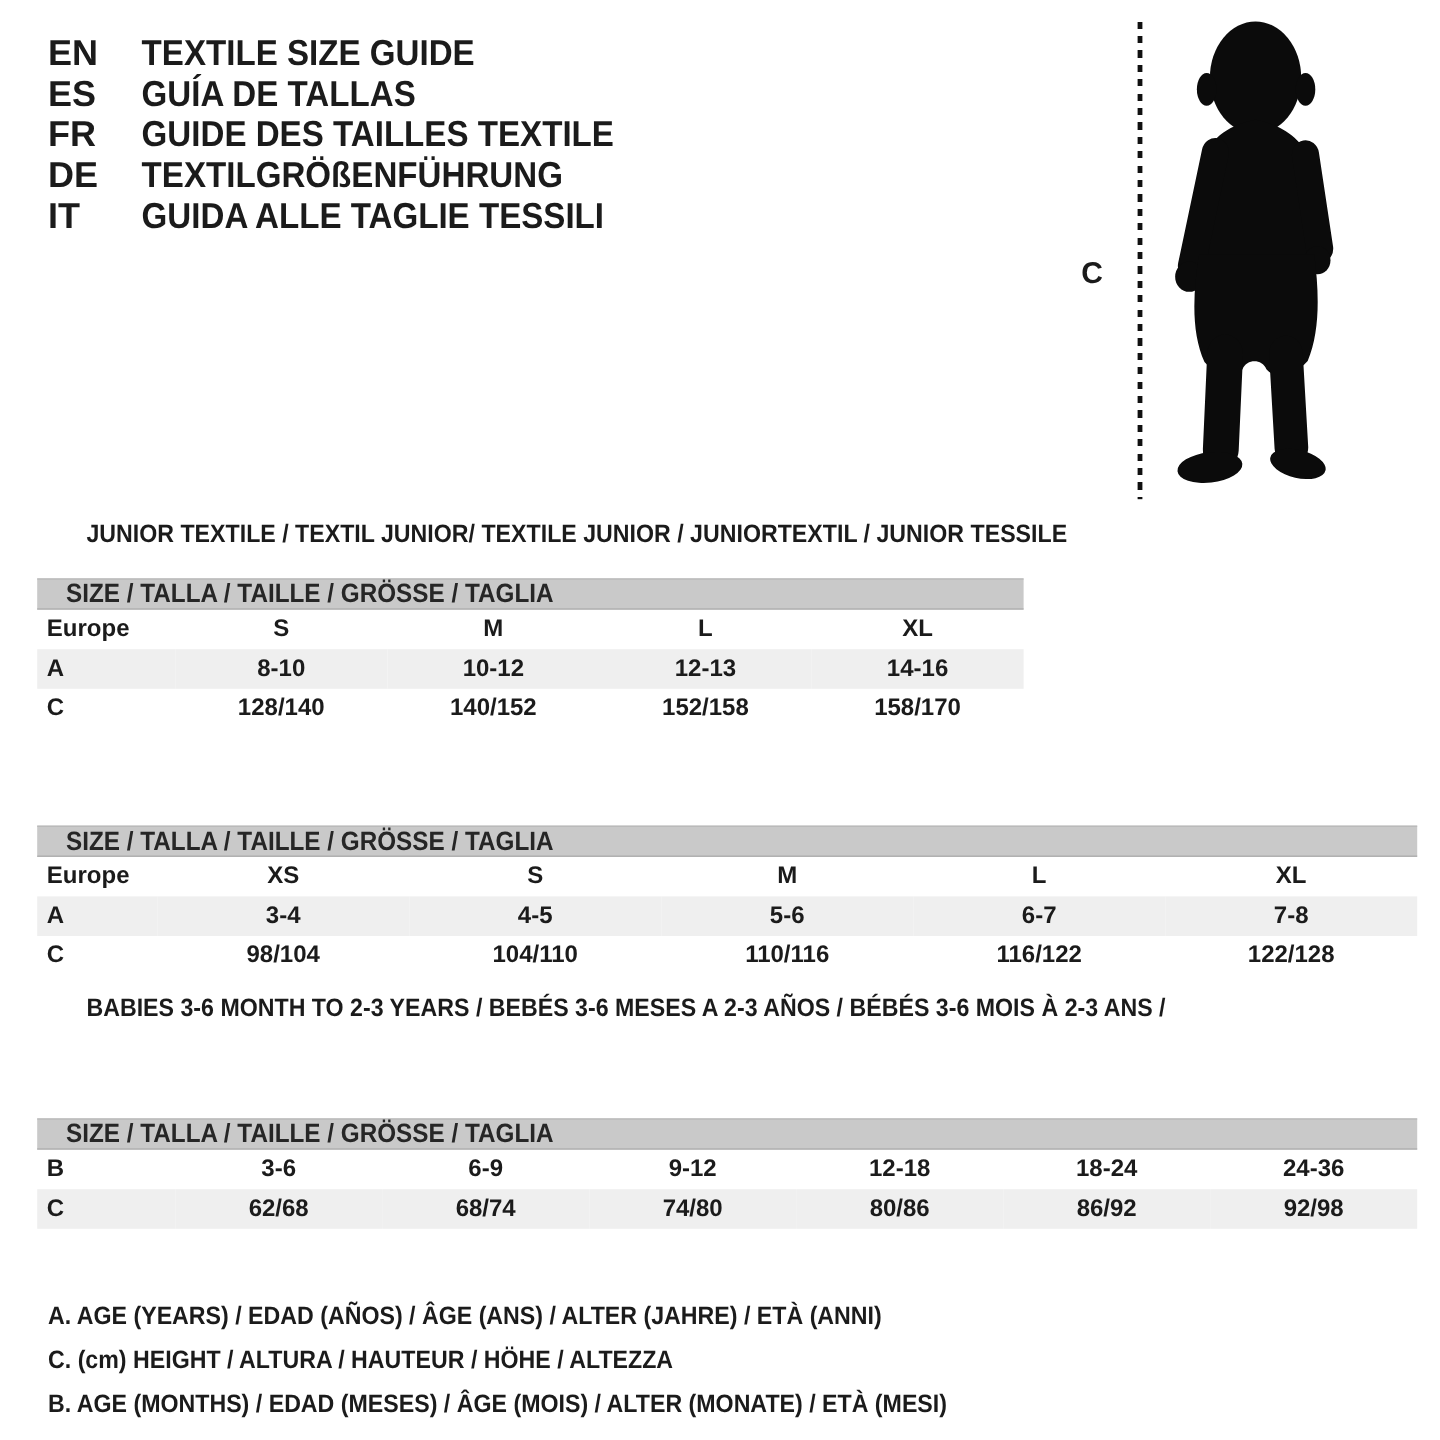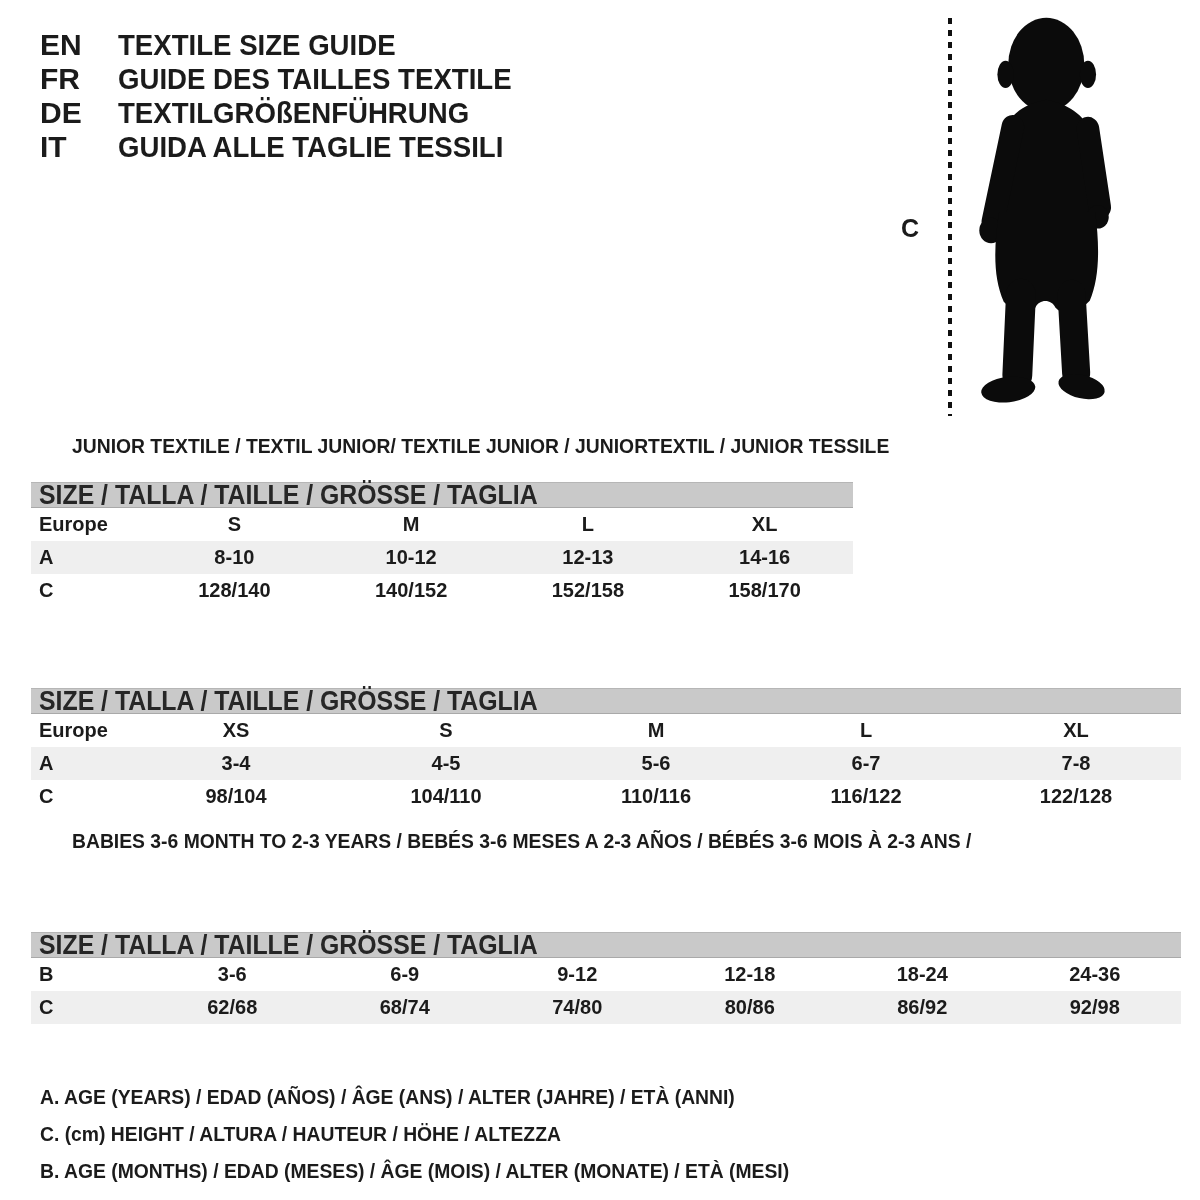--- a/index.html
+++ b/index.html
@@ -22,42 +22,46 @@
     background:repeating-linear-gradient(to bottom,#101010 0 6px,transparent 6px 12px); }
   #figure-label { left:901px; top:214px; font-size:25px; }
 
   
   .sec-head { font-size:21px; white-space:nowrap;margin-left:32px; }
   .subsmall { font-size:15px; position:relative; top:3px; }
 
   
   .tblwrap { position:absolute; }
   .size-bar { height:26px; background:#c9c9c9; border-top:1px solid #b6b6b6; border-bottom:1px solid #a9a9a9;
-    box-sizing:border-box; display:flex; align-items:center; padding-left:8px;
-    font-size:27px; color:#262626; }
+    box-sizing:border-box; display:flex; align-items:center; padding-left:24px;
+    font-size:22px; color:#262626; }
   table { width:100%; border-collapse:collapse; table-layout:fixed; }
   td { height:33px; text-align:center; font-size:20px; font-weight:700; color:#1b1b1b; padding:0; white-space:nowrap; }
   td.lbl { text-align:left; padding-left:8px; }
   tr.alt { background:#efefef; }
 
   
   #legend { left:40px; top:1068px; font-size:21px;margin-top:10px; }
   .legend-line { height:37px; display:flex; align-items:center; white-space:nowrap; }
 
   svg { display:block; }
 </style>
 </head>
 <body>
 
 <div id="canvas">
 
   <div id="langs" class="abs">
     <div class="lang-row">
       <span class="lang-code">EN</span>
       <span class="lang-title scalex">TEXTILE SIZE GUIDE</span>
+    </div>
+    <div class="lang-row">
+      <span class="lang-code">ES</span>
+      <span class="lang-title scalex">GUÍA DE TALLAS</span>
     </div>
     <div class="lang-row">
       <span class="lang-code">FR</span>
       <span class="lang-title scalex">GUIDE DES TAILLES TEXTILE</span>
     </div>
     <div class="lang-row">
       <span class="lang-code">DE</span>
       <span class="lang-title scalex">TEXTILGRÖßENFÜHRUNG</span>
     </div>
     <div class="lang-row">

